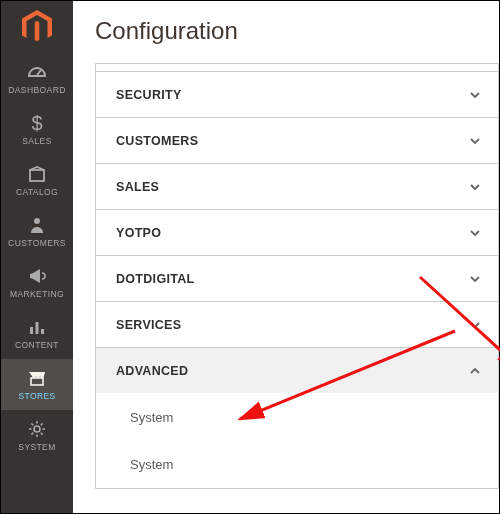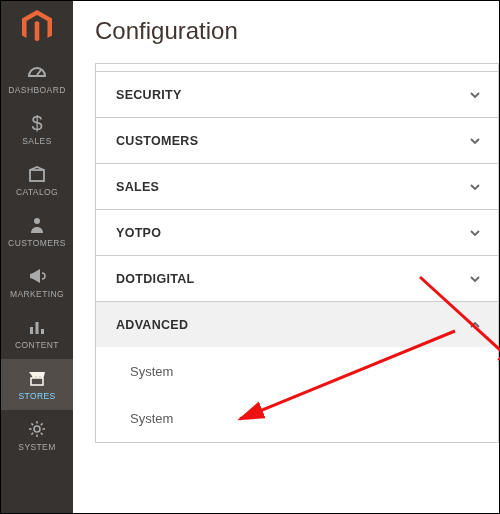--- a/index.html
+++ b/index.html
@@ -156,20 +156,28 @@
           </span>
       </div>
       <div class="section">
         <span class="title">DOTDIGITAL</span>
         <span class="chev">
             <svg width="14" height="14" viewBox="0 0 14 14">
               <path d="M3 5l4 4 4-4" fill="none" stroke="#666" stroke-width="1.8"></path>
             </svg>
           </span>
       </div>
+      <div class="section">
+        <span class="title">SERVICES</span>
+        <span class="chev">
+            <svg width="14" height="14" viewBox="0 0 14 14">
+              <path d="M3 5l4 4 4-4" fill="none" stroke="#666" stroke-width="1.8"></path>
+            </svg>
+          </span>
+      </div>
       <div class="section expanded">
         <span class="title">ADVANCED</span>
         <span class="chev">
             <svg width="14" height="14" viewBox="0 0 14 14">
               <path d="M3 9l4-4 4 4" fill="none" stroke="#666" stroke-width="1.8"></path>
             </svg>
           </span>
       </div>
       <div class="subsection">
         <div class="sub-item">

